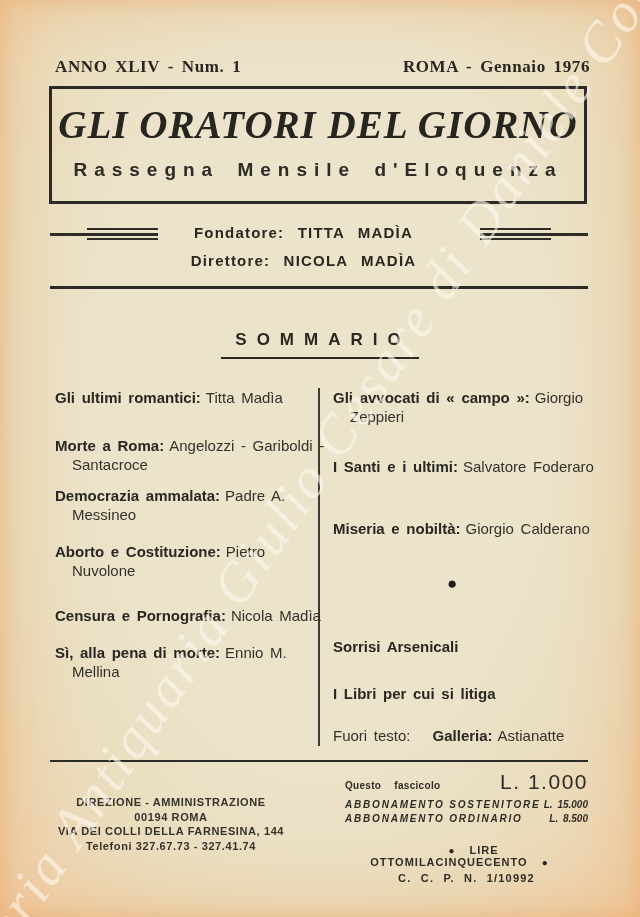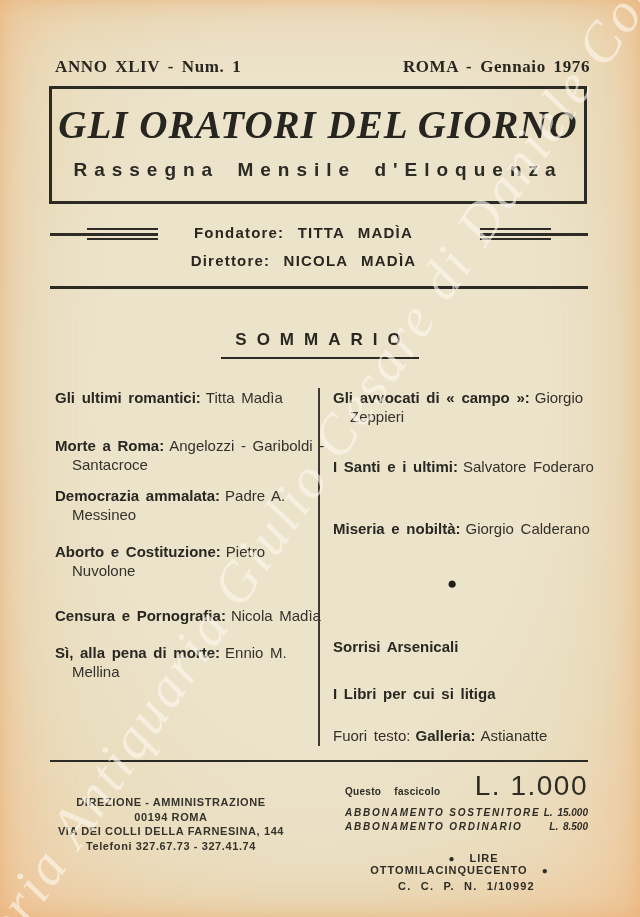--- a/index.html
+++ b/index.html
@@ -47,31 +47,31 @@
   .rule-mid{top:286px;height:3px;}
   .rule-foot{top:760px;height:2px;}
   
   .som-wrap{position:absolute;left:0;top:330px;width:640px;text-align:center;}
   .som{display:inline-block;font-weight:bold;font-size:17px;
        letter-spacing:10px;padding:0 8px 7px 14px;border-bottom:2px solid #2b2a24;}
   .coldiv{position:absolute;left:318px;top:388px;width:2px;height:358px;background:#3c3a32;}
   .entry{position:absolute;font-size:15px;line-height:19px;
          padding-left:17px;text-indent:-17px;word-spacing:2.5px;color:#33312a;}
   .entry .t{font-weight:bold;color:#282721;margin-right:5px;}
-  .entry .p{margin-right:5px;}
+  .entry .p{margin-right:22px;}
   .col-l{left:55px;width:256px;}
   .col-r{left:333px;width:252px;}
   .dot{position:absolute;left:447px;top:574px;font-size:17px;color:#1f1e19;}
   
   .addr{position:absolute;left:55px;top:795px;width:232px;text-align:center;
         font-weight:bold;font-size:11px;line-height:14.5px;letter-spacing:.6px;color:#35332b;}
   .fright{position:absolute;left:345px;top:770px;width:243px;color:#2e2c25;}
   .price{display:flex;justify-content:space-between;align-items:baseline;}
   .price .pl{font-weight:bold;font-size:10px;word-spacing:10px;letter-spacing:.3px;}
-  .price .pv{font-size:28px;font-weight:400;letter-spacing:1.5px;}
+  .price .pv{font-size:21px;font-weight:400;letter-spacing:1.5px;}
   .subrow{display:flex;justify-content:space-between;font-weight:bold;
         font-size:10px;margin-top:5px;font-style:italic;}
   .subrow .sl{letter-spacing:1.8px;}
   .subrow .sv{word-spacing:2px;}
   .lire{margin-top:20px;text-align:center;font-weight:bold;font-size:11px;letter-spacing:1px;}
   .lire .blt{margin:0 14px;font-size:10px;}
   .ccp{margin-top:4px;text-align:center;font-weight:bold;font-size:11px;
        letter-spacing:1.2px;word-spacing:5px;}
   
   .wm{position:absolute;left:50%;top:50%;white-space:nowrap;

